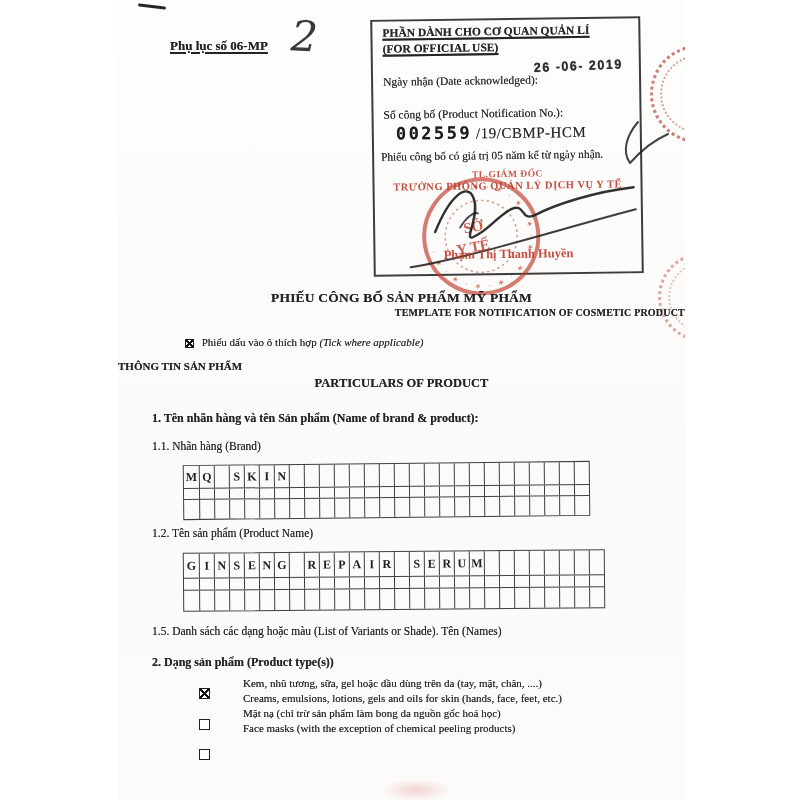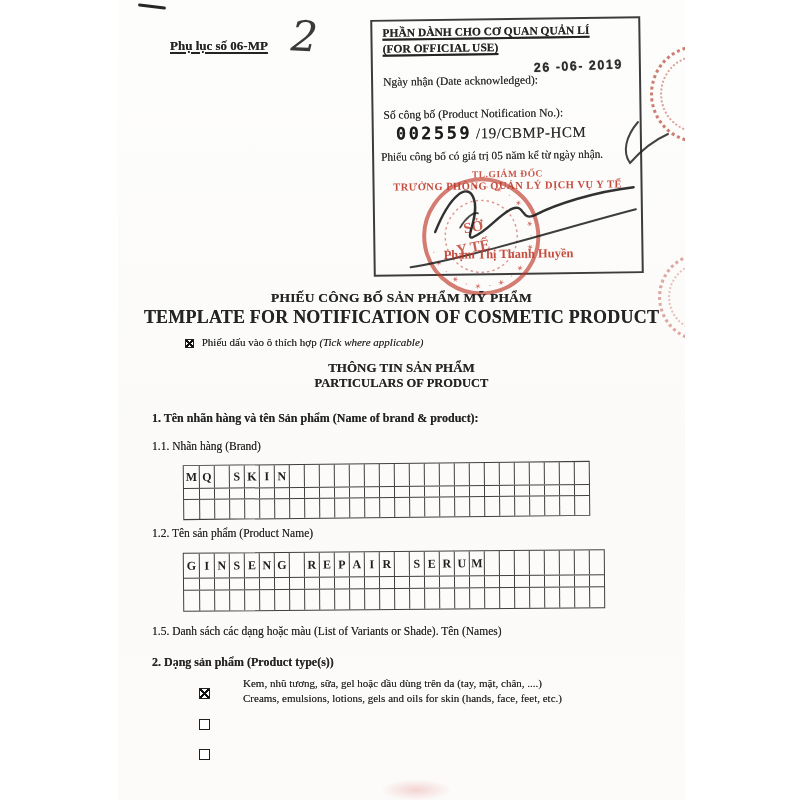--- a/index.html
+++ b/index.html
@@ -51,24 +51,24 @@
   .tick-svg{left:612px;top:116px;z-index:4;overflow:visible;}
 
   
   .edge-stamp{position:absolute;z-index:2;border-radius:50%;border:3px dotted rgba(186,70,58,.7);}
   .edge-stamp::before{content:"";position:absolute;inset:7px;border-radius:50%;border:2px dotted rgba(186,70,58,.5);}
   .edge-stamp-1{left:650px;top:45px;width:90px;height:92px;}
   .edge-stamp-2{left:658px;top:252px;width:84px;height:84px;opacity:.65;}
 
   
   .main-title-vi{left:118px;width:567px;top:290px;text-align:center;font-size:13.5px;letter-spacing:.2px;}
-  .main-title-en{left:118px;width:567px;top:307px;text-align:center;font-size:18px;letter-spacing:.2px;}
+  .main-title-en{left:118px;width:567px;top:307px;text-align:right;font-size:10px;letter-spacing:.2px;}
   .tick-note{left:185px;top:336px;font-size:11px;}
   .tick-note .it{font-style:italic;}
-  .info-vi{left:118px;width:567px;top:360px;text-align:center;font-size:13px;}
+  .info-vi{left:118px;width:567px;top:360px;font-size:11px;}
   .info-en{left:118px;width:567px;top:376px;text-align:center;font-size:12.5px;}
 
   
   .sec1-heading{left:152px;top:411px;font-size:12px;}
   .label-11{left:152px;top:440px;font-size:11.5px;}
   .label-12{left:152px;top:527px;font-size:11.5px;}
   .label-13{left:152px;top:625px;font-size:11.5px;}
   .sec2-heading{left:152px;top:655px;font-size:12px;}
 
   
@@ -354,20 +354,24 @@
     <span class="cb cb-checked"></span>
   </div>
   <div class="abs pt-text soft" style="top:676px;">
     <div>Kem, nhũ tương, sữa, gel hoặc dầu dùng trên da (tay, mặt, chân, ....)</div>
     <div>Creams, emulsions, lotions, gels and oils for skin (hands, face, feet, etc.)</div>
   </div>
 
   <div class="abs pt-item-box" style="top:714px;">
     <span class="cb"></span>
   </div>
+  <div class="abs pt-text soft" style="top:706px;">
+    <div>Mặt nạ (chỉ trừ sản phẩm làm bong da nguồn gốc hoá học)</div>
+    <div>Face masks (with the exception of chemical peeling products)</div>
+  </div>
 
   <div class="abs pt-item-box" style="top:744px;">
     <span class="cb"></span>
   </div>
 
   <div class="smudge"></div>
 
   <div class="band band-left"></div>
   <div class="band band-right"></div>
 </div>

